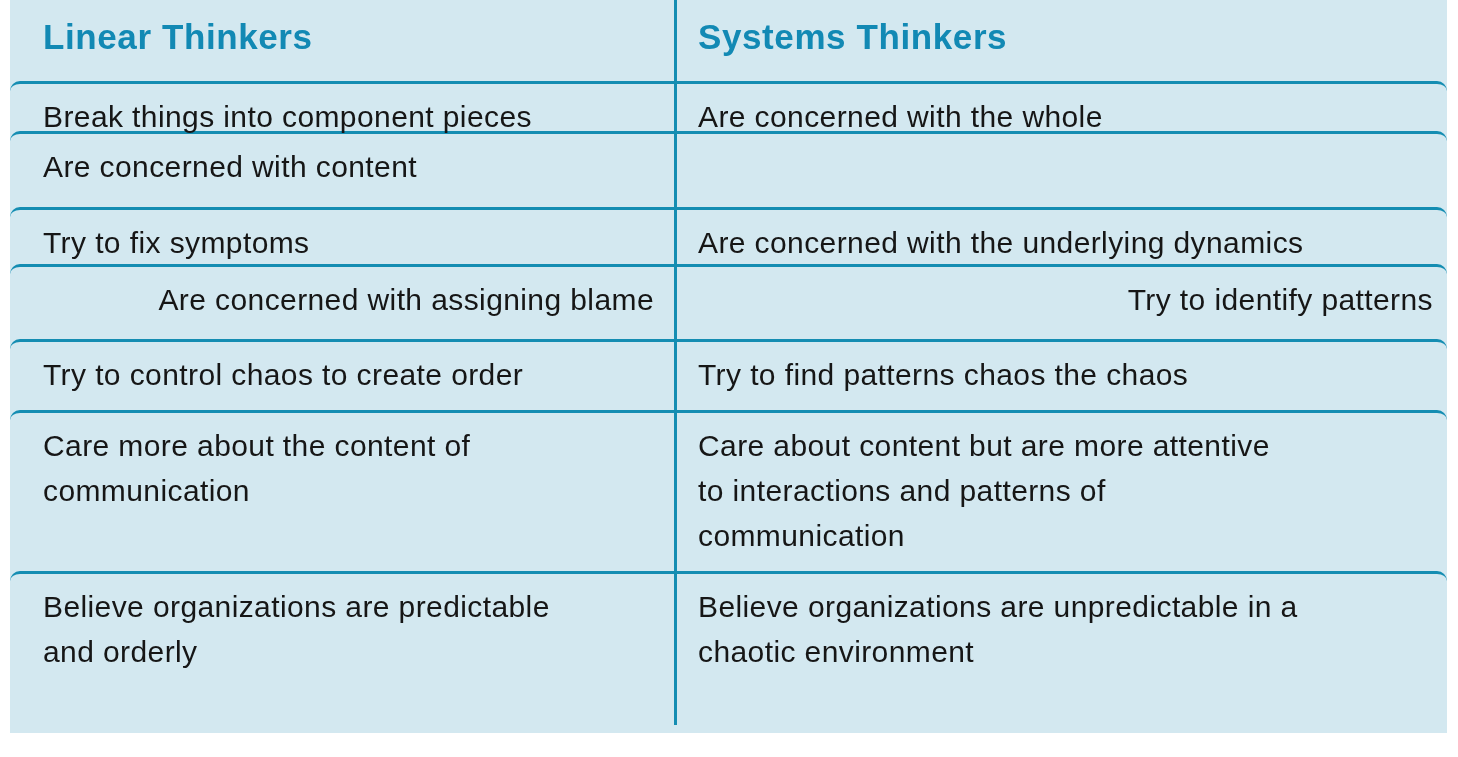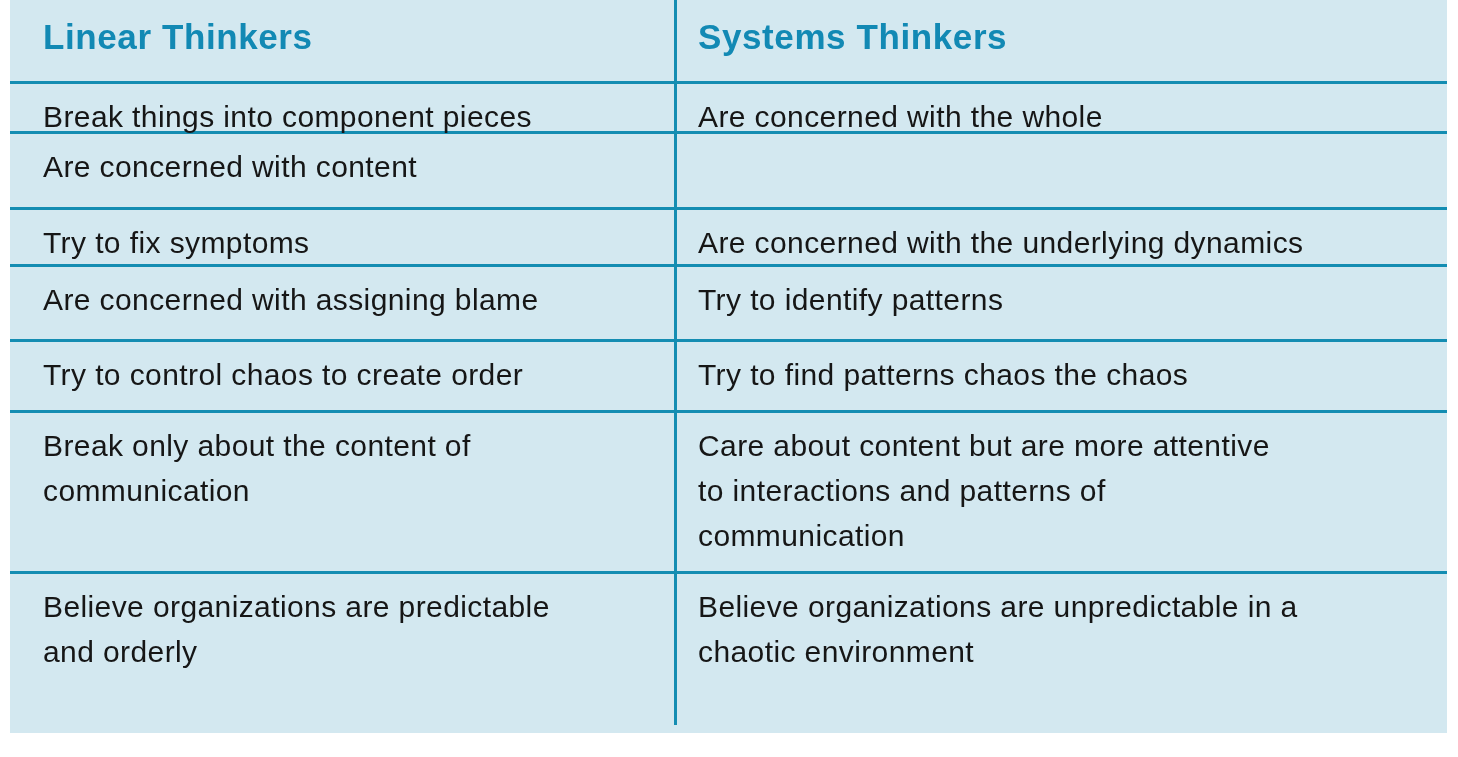--- a/index.html
+++ b/index.html
@@ -9,27 +9,27 @@
     background:#ffffff;
     font-family:"Liberation Sans", sans-serif;
     overflow:hidden;
   }
   .comparison-table{
     position:absolute;
     left:10px;top:0;
     width:1437px;height:733px;
     background:var(--bg,#d3e8f0);
   }
-  .row{display:flex;box-sizing:border-box;}
+  .row{display:flex;box-sizing:border-box;border-radius:10px;}
   .body-row{border-top:3px solid var(--line,#148db2);}
   .rh{height:81px;}
   .r0{height:50px;}
   .r1{height:76px;}
   .r2{height:57px;}
-  .r3{height:75px;}
+  .r3{height:75px;text-align:right;}
   .r4{height:71px;justify-content:center;}
   .r5{height:161px;}
   .r6{height:124px;}
   .cell{
     box-sizing:border-box;
     padding-top:10px;
     font-size:30px;
     line-height:45px;
     letter-spacing:0.4px;
     color:var(--text,#161616);
@@ -81,21 +81,21 @@
       <div class="cell left">Are concerned with assigning blame</div>
       <div class="cell right">Try to identify patterns</div>
     </div>
 
     <div class="row body-row r4">
       <div class="cell left">Try to control chaos to create order</div>
       <div class="cell right">Try to find patterns chaos the chaos</div>
     </div>
 
     <div class="row body-row r5">
-      <div class="cell left">Break only about the content of
+      <div class="cell left">Care more about the content of
 communication</div>
       <div class="cell right">Care about content but are more attentive
 to interactions and patterns of
 communication</div>
     </div>
 
     <div class="row body-row r6">
       <div class="cell left">Believe organizations are predictable
 and orderly</div>
       <div class="cell right">Believe organizations are unpredictable in a

